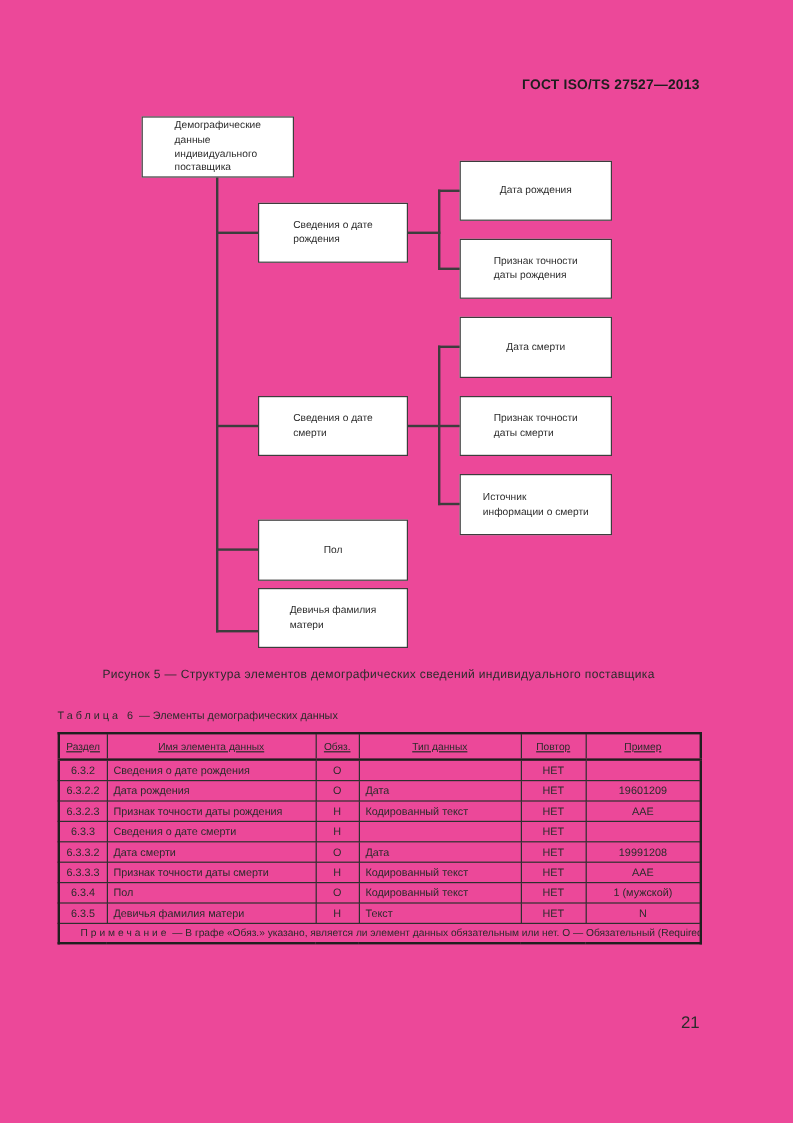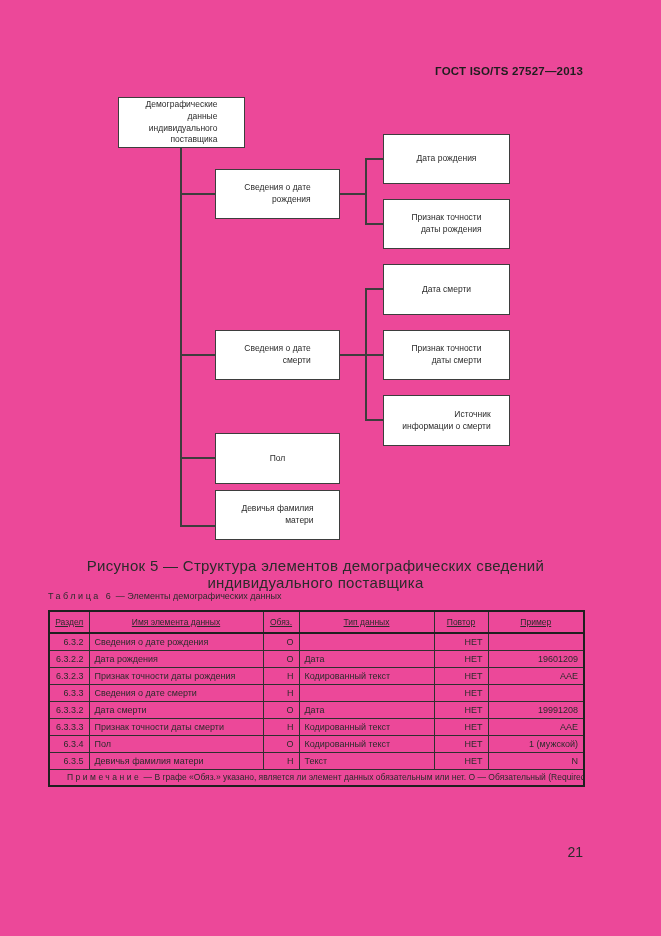--- a/index.html
+++ b/index.html
@@ -12,21 +12,21 @@
   
   .gost-header{
     position:absolute;top:65px;left:48px;right:78px;
     text-align:right;font-weight:bold;font-size:11.5px;letter-spacing:.2px;color:#1e1e1e;
   }
   
   .diagram{position:absolute;left:0;top:0;width:661px;height:560px;}
   .node{
     position:absolute;border:1.5px solid #3d3d3d;background:#fff;
     display:flex;align-items:center;justify-content:center;
-    text-align:right;font-size:8.5px;line-height:1.4;color:#2b2b2b;
+    text-align:left;font-size:8.5px;line-height:1.4;color:#2b2b2b;
     white-space:pre-line;padding:2px;box-sizing:border-box;
   }
   .n-root        {left:118px;top:97px; width:127px;height:51px;}
   .n-birth-group {left:215px;top:169px;width:125px;height:50px;}
   .n-birth-date  {left:383px;top:134px;width:127px;height:50px;}
   .n-birth-acc   {left:383px;top:199px;width:127px;height:50px;}
   .n-death-date  {left:383px;top:264px;width:127px;height:51px;}
   .n-death-group {left:215px;top:330px;width:125px;height:50px;}
   .n-death-acc   {left:383px;top:330px;width:127px;height:50px;}
   .n-death-src   {left:383px;top:395px;width:127px;height:51px;}
@@ -41,21 +41,21 @@
   .l-birth-h {left:340px;top:193px;width:27px;height:2px;}
   .l-birth-v {left:365px;top:158px;width:2px; height:67px;}
   .l-birth-s1{left:365px;top:158px;width:18px;height:2px;}
   .l-birth-s2{left:365px;top:223px;width:18px;height:2px;}
   .l-death-h {left:340px;top:354px;width:43px;height:2px;}
   .l-death-v {left:365px;top:288px;width:2px; height:133px;}
   .l-death-s1{left:365px;top:288px;width:18px;height:2px;}
   .l-death-s3{left:365px;top:419px;width:18px;height:2px;}
   .fig-caption{
     position:absolute;top:557px;left:48px;width:535px;
-    text-align:center;font-size:15px;letter-spacing:.3px;color:#2b2b2b;
+    text-align:center;font-size:10px;letter-spacing:.3px;color:#2b2b2b;
   }
   
   .tbl-title{
     position:absolute;top:591px;left:48px;font-size:9px;color:#2b2b2b;
   }
   .spaced{letter-spacing:2.5px;}
   table.gost{
     position:absolute;top:610px;left:48px;width:535px;
     border-collapse:collapse;table-layout:fixed;
     font-size:9px;color:#2b2b2b;
@@ -64,21 +64,21 @@
     border:1px solid #2f2f2f;padding:1px 5px;box-sizing:border-box;
     overflow:hidden;white-space:nowrap;
   }
   table.gost{border:2px solid #1f1f1f;}
   table.gost thead th{
     height:22px;font-size:8.5px;font-weight:normal;text-align:center;
     border-bottom:2.5px solid #1f1f1f;
     text-decoration:underline;
   }
   table.gost tbody td{height:17px;}
-  .c-center{text-align:right;}
+  .c-center{text-align:center;}
   .c-left{text-align:left;}
   td.note-cell{
     height:50px;font-size:8.5px;line-height:1.42;text-align:justify;
     white-space:normal;padding:3px 7px 4px 7px;vertical-align:top;
   }
   .note-indent{display:inline-block;width:12px;}
   .page-num{
     position:absolute;top:844px;left:48px;right:78px;
     text-align:right;font-size:14px;color:#2b2b2b;
   }

